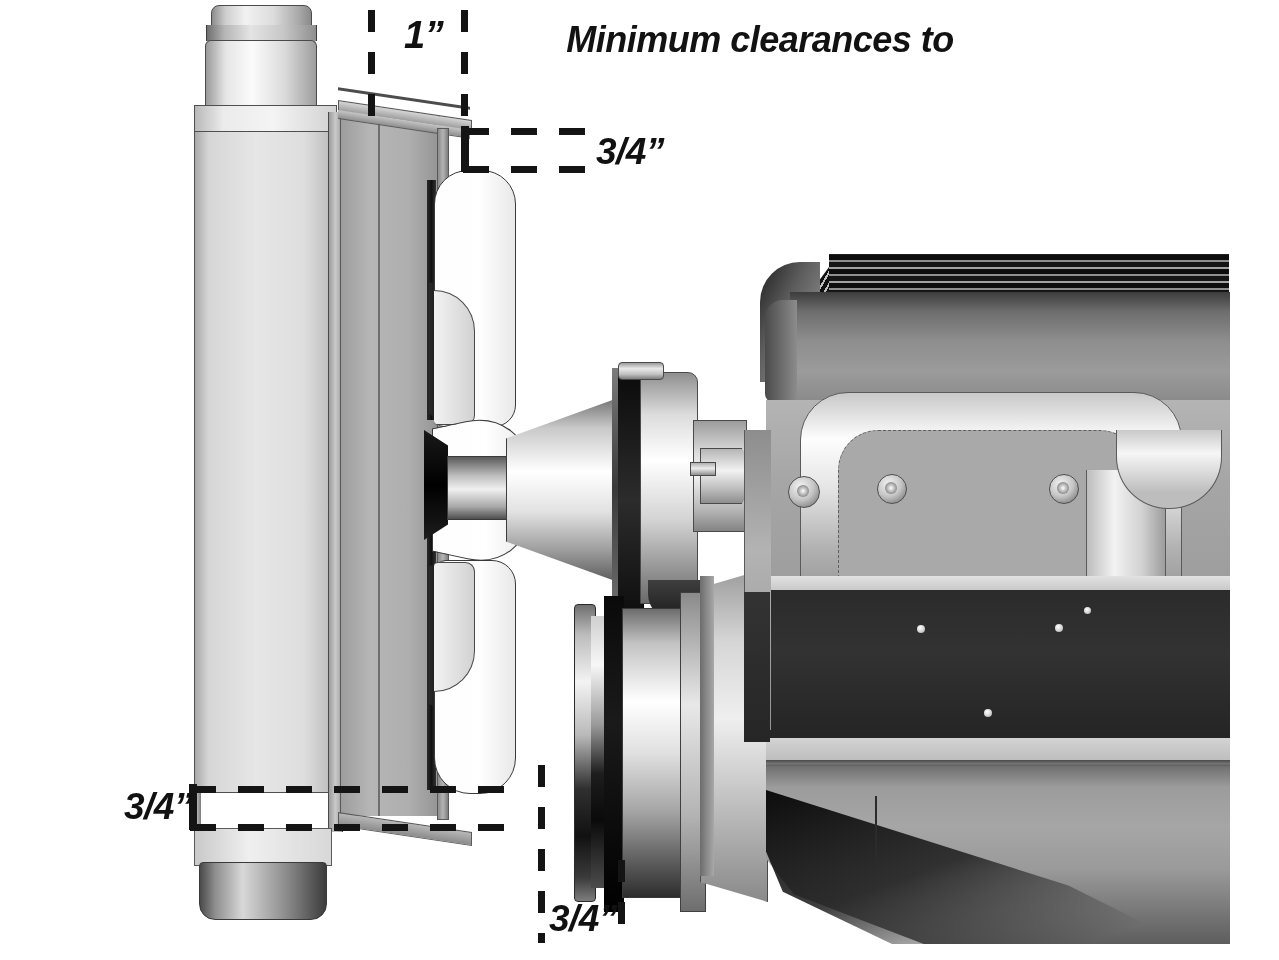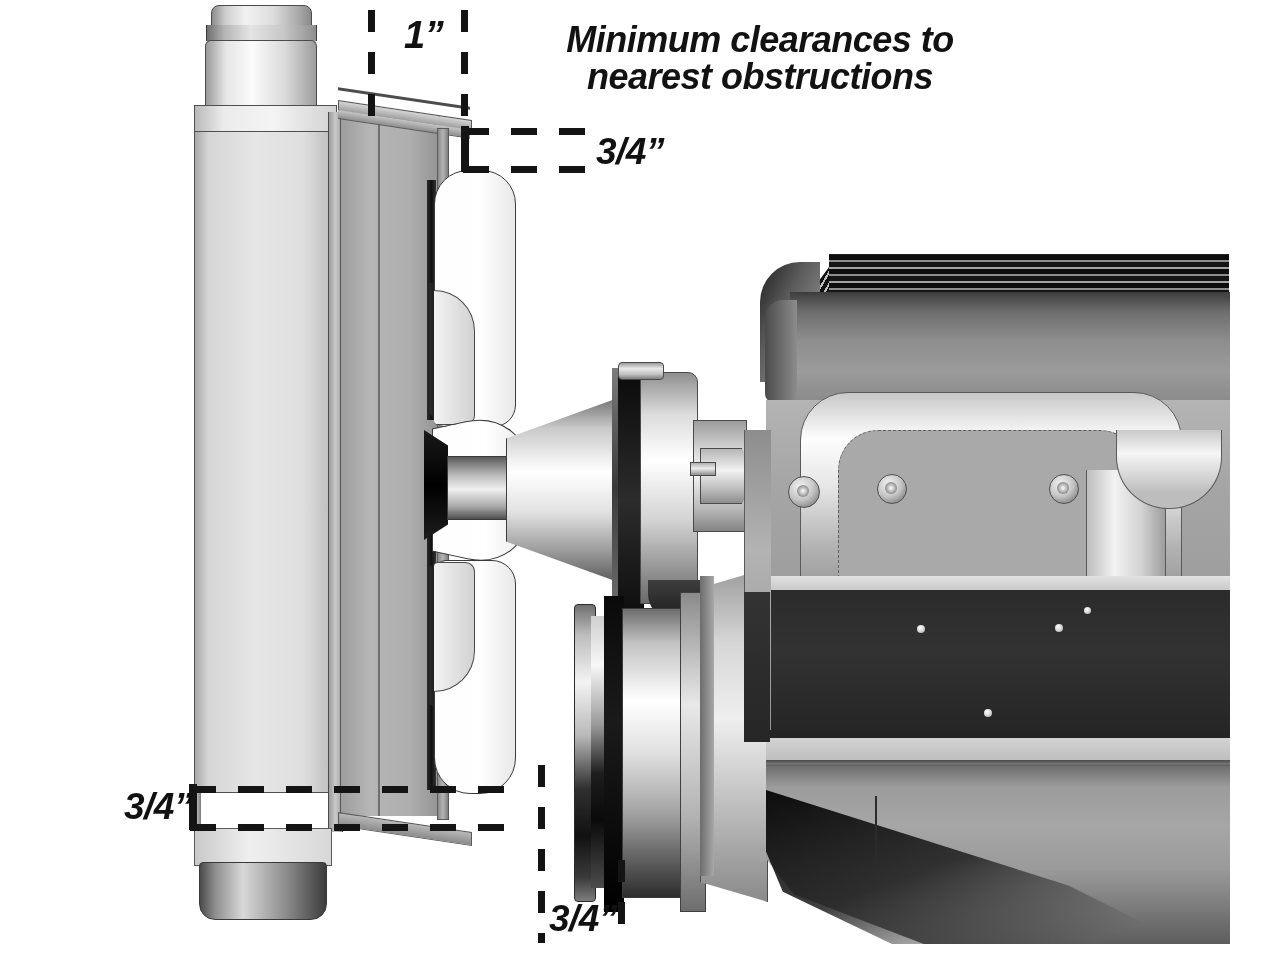--- a/index.html
+++ b/index.html
@@ -285,21 +285,20 @@
     background:linear-gradient(to bottom,#e2e2e2,#c5c5c5);
   }
 </style>
 </head>
 <body>
 
 <div id="stage">
 
   <div class="title" style="left:525px;top:22px;width:470px;font-size:36px;">
     <div>Minimum clearances to</div>
-    <div>nearest obstructions</div>
   </div>
 
   <div id="rad-side-strip" class="abs" style="left:194px;top:110px;width:7px;height:740px;"></div>
 
   <div id="rad-cap-top" style="left:211px;top:5px;width:99px;height:22px;"></div>
   <div id="rad-cap-mid" style="left:206px;top:25px;width:109px;height:16px;"></div>
   <div id="rad-neck" style="left:205px;top:40px;width:110px;height:72px;"></div>
 
   <div id="rad-tank-top" style="left:194px;top:105px;width:141px;height:27px;"></div>
 

